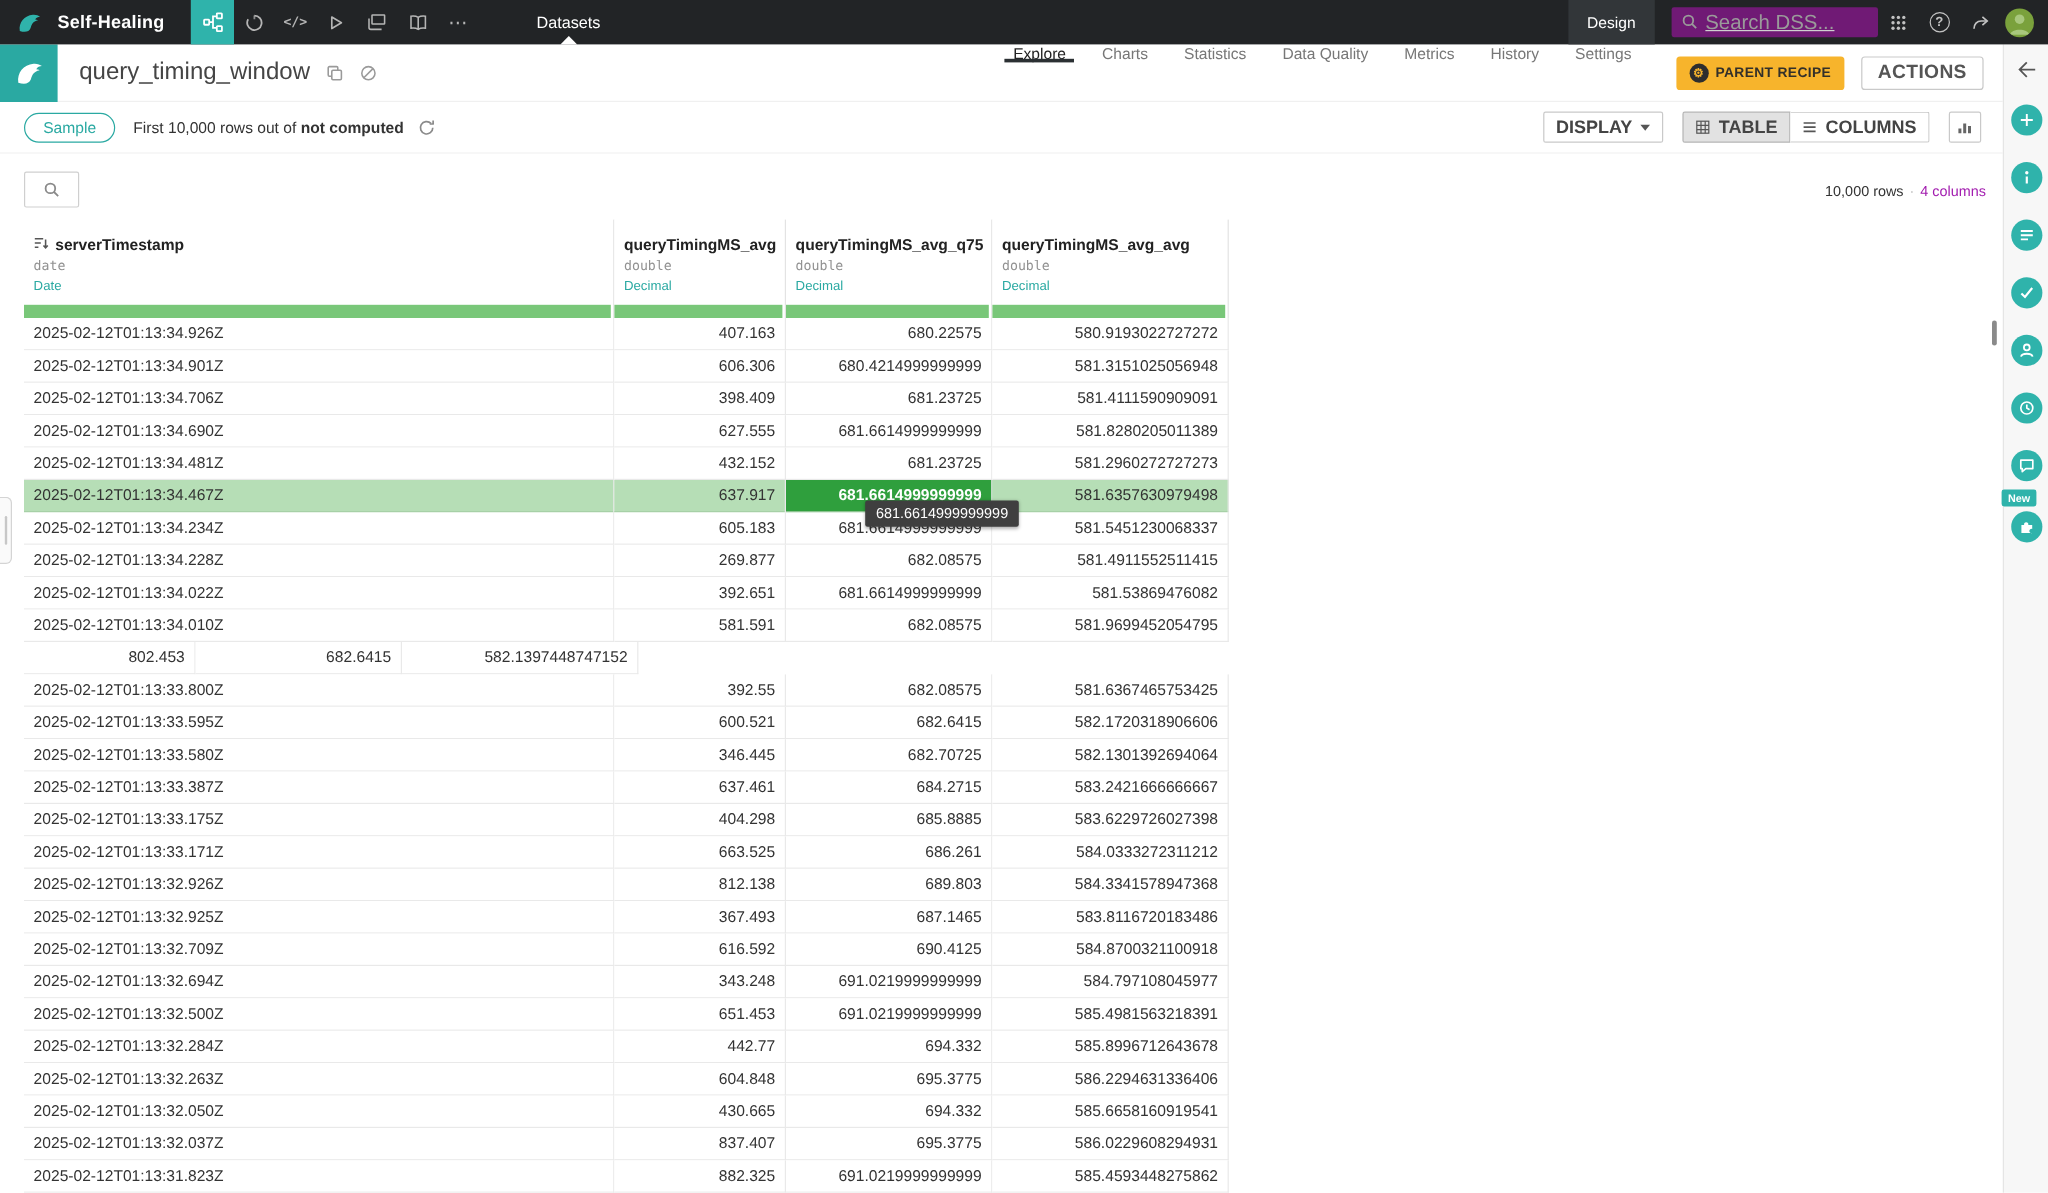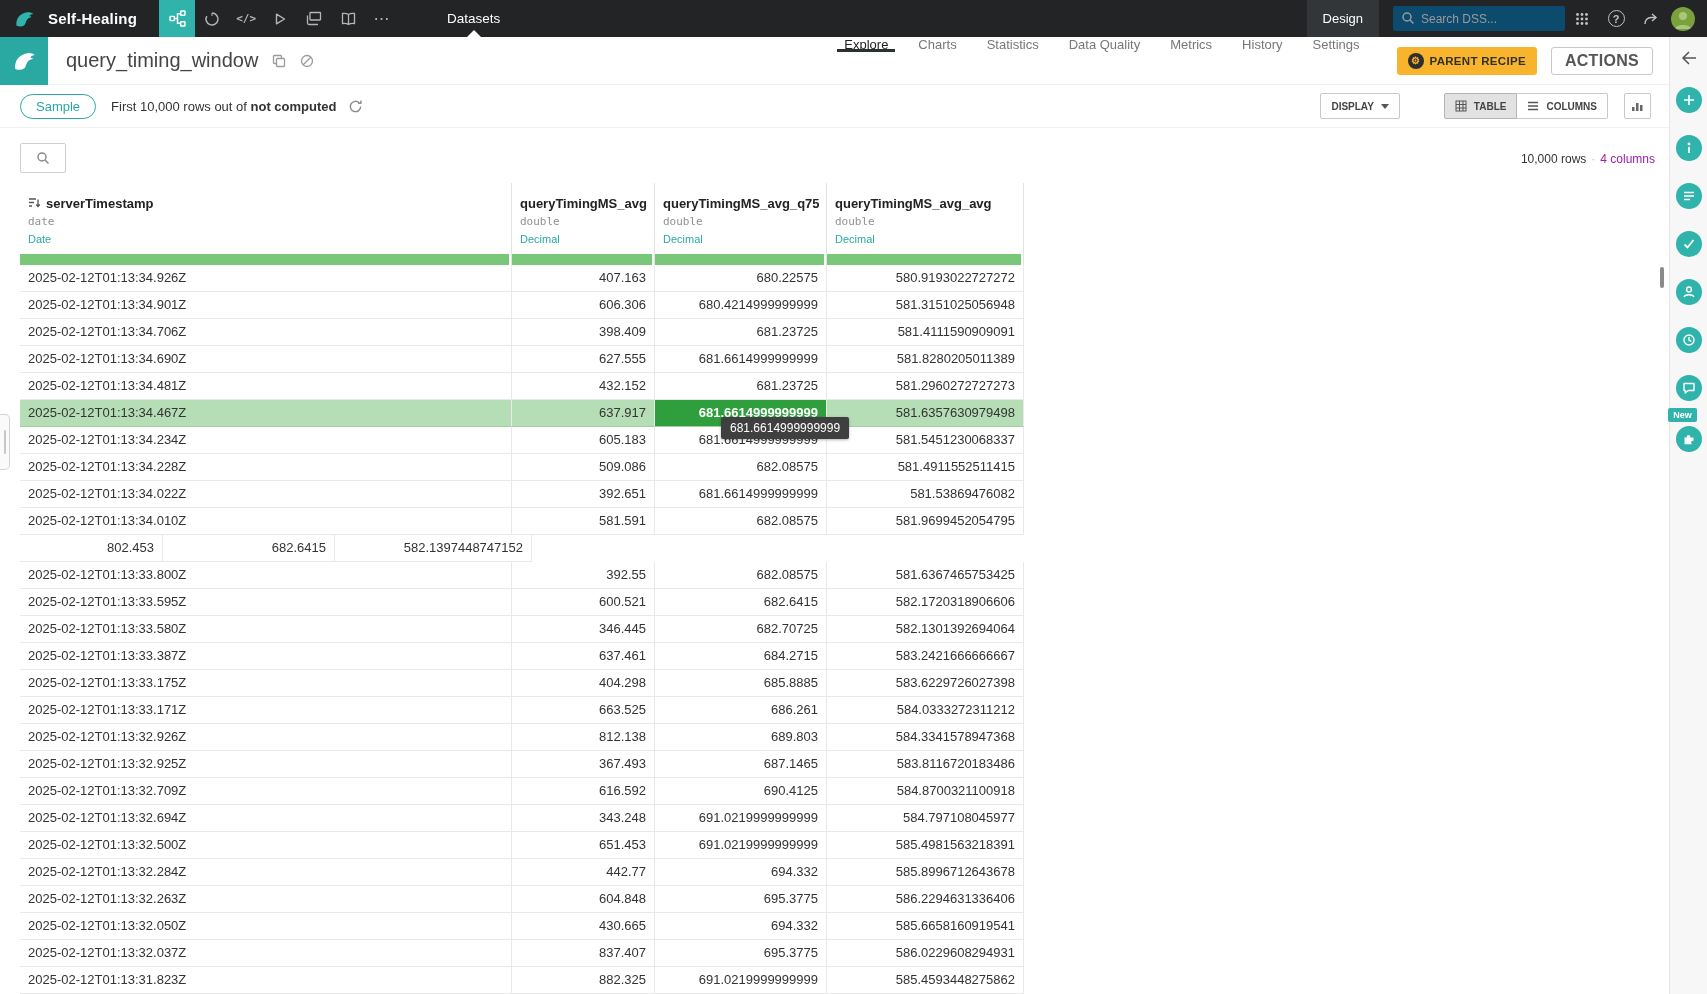--- a/index.html
+++ b/index.html
@@ -21,22 +21,22 @@
   .nav-ic.more { font-size:16px; letter-spacing:1px; }
   .nav-section { position:relative; height:37px; display:flex; align-items:center;
     margin-left:42px; font-size:13.5px; color:#fff; cursor:pointer; padding:0 6px; }
   .nav-caret { position:absolute; bottom:0; left:50%; transform:translateX(-50%);
     width:0; height:0; border-left:7px solid transparent; border-right:7px solid transparent;
     border-bottom:7px solid #ffffff; }
   .nav-right { margin-left:auto; display:flex; align-items:center; height:100%; }
   .design-btn { height:37px; padding:0 16px; background:#323639; color:#fff; font-size:13px;
     display:flex; align-items:center; cursor:pointer; }
   .searchbox { position:relative; margin-left:14px; }
-  .searchbox input { width:172px; height:25px; background:#0c4a6e; border:none; border-radius:2px;
-    color:#cfcfcf; font-size:12px; padding:0 8px 0 28px; outline:none; font-family:"Liberation Sans",sans-serif; }
+  .searchbox input { width:172px; height:25px; background:#701a75; border:none; border-radius:2px;
+    color:#cfcfcf; font-size:17px; padding:0 8px 0 28px; outline:none; font-family:"Liberation Sans",sans-serif;text-decoration:underline; }
   .searchbox input::placeholder { color:#9a9a9a; }
   .searchbox .mag { position:absolute; left:8px; top:5px; }
   .help-circle { width:17px; height:17px; border:1.4px solid #c2c2c2; border-radius:50%;
     color:#c2c2c2; font-size:11px; font-weight:bold; display:flex; align-items:center; justify-content:center; }
   .avatar { width:24px; height:24px; border-radius:50%; background:#7aa13c; margin:0 12px 0 4px;
     display:flex; align-items:center; justify-content:center; cursor:pointer; overflow:hidden; }
 
   
   .ds-header { position:absolute; top:37px; left:0; width:1669px; height:48px; background:#fff;
     display:flex; align-items:center; border-bottom:1px solid #f0f0f0; z-index:20; }
@@ -62,29 +62,29 @@
   .subbar { position:absolute; top:85px; left:0; width:1669px; height:43px; background:#fff;
     display:flex; align-items:center; border-bottom:1px solid #f2f2f2; z-index:10; }
   .sample-pill { height:25px; margin-left:20px; border:1px solid #2aa9a2; border-radius:13px;
     color:#2aa9a2; background:#fff; font-size:13px; padding:0 15px; cursor:pointer;
     font-family:"Liberation Sans",sans-serif; }
   .sample-text { margin-left:15px; font-size:13px; color:#333; }
   .sample-text b { font-weight:bold; }
   .refresh { margin-left:12px; display:flex; align-items:center; cursor:pointer; }
   .sub-right { margin-left:auto; display:flex; align-items:center; margin-right:18px; gap:16px; }
   .btn-plain { height:26px; background:#fff; border:1px solid #c9c9c9; border-radius:2px;
-    font-size:10px; font-weight:bold; color:#444; padding:0 10px; display:flex; align-items:center;
+    font-size:15px; font-weight:bold; color:#444; padding:0 10px; display:flex; align-items:center;
     gap:7px; cursor:pointer; font-family:"Liberation Sans",sans-serif; }
   .caret-down { width:0; height:0; border-left:4px solid transparent; border-right:4px solid transparent;
     border-top:5px solid #555; }
   .btn-group { display:flex; }
   .btn-group .btn-plain { border-radius:0; }
   .btn-group .btn-plain:first-child { border-radius:2px 0 0 2px; }
   .btn-group .btn-plain:last-child { border-radius:0 2px 2px 0; border-left:none; }
-  .btn-plain.pressed { background:#e2e2e2; border-color:#b5b5b5;margin-left:28px; }
+  .btn-plain.pressed { background:#e2e2e2; border-color:#b5b5b5; }
   .icon-btn { width:27px; height:26px; background:#fff; border:1px solid #c9c9c9; border-radius:2px;
     display:flex; align-items:center; justify-content:center; cursor:pointer; }
 
   
   .table-search { position:absolute; left:20px; top:143px; width:46px; height:30px;
     border:1px solid #cfcfcf; border-radius:2px; background:#fff; display:flex; align-items:center;
     justify-content:center; cursor:pointer; z-index:5; }
   .rows-info { position:absolute; top:152px; right:52px; font-size:12px; color:#333; z-index:5; }
   .rows-info .sep { color:#bbb; margin:0 5px; }
   .rows-info .cols { color:#a21caf; cursor:pointer; }
@@ -386,21 +386,21 @@
           <div class="td c3 num">581.6357630979498</div>
         </div>
         <div class="tr">
           <div class="td c0">2025-02-12T01:13:34.234Z</div>
           <div class="td c1 num">605.183</div>
           <div class="td c2 num">681.6614999999999</div>
           <div class="td c3 num">581.5451230068337</div>
         </div>
         <div class="tr">
           <div class="td c0">2025-02-12T01:13:34.228Z</div>
-          <div class="td c1 num">509.086</div>
+          <div class="td c1 num">269.877</div>
           <div class="td c2 num">682.08575</div>
           <div class="td c3 num">581.4911552511415</div>
         </div>
         <div class="tr">
           <div class="td c0">2025-02-12T01:13:34.022Z</div>
           <div class="td c1 num">392.651</div>
           <div class="td c2 num">681.6614999999999</div>
           <div class="td c3 num">581.53869476082</div>
         </div>
         <div class="tr">

